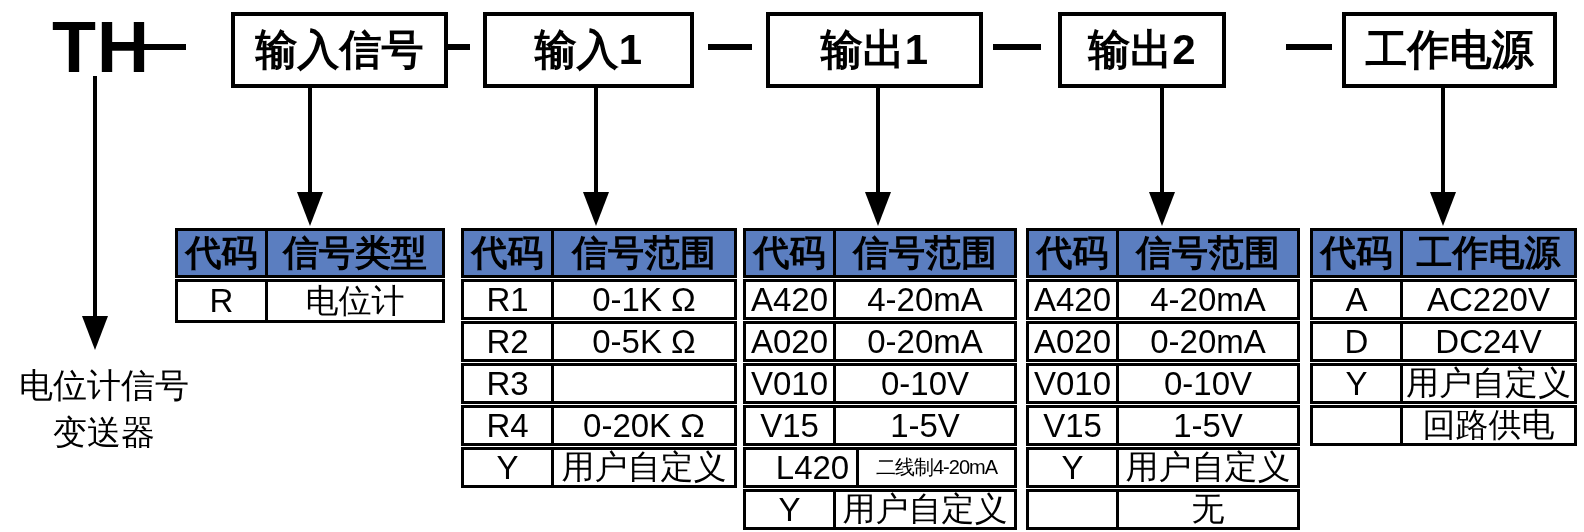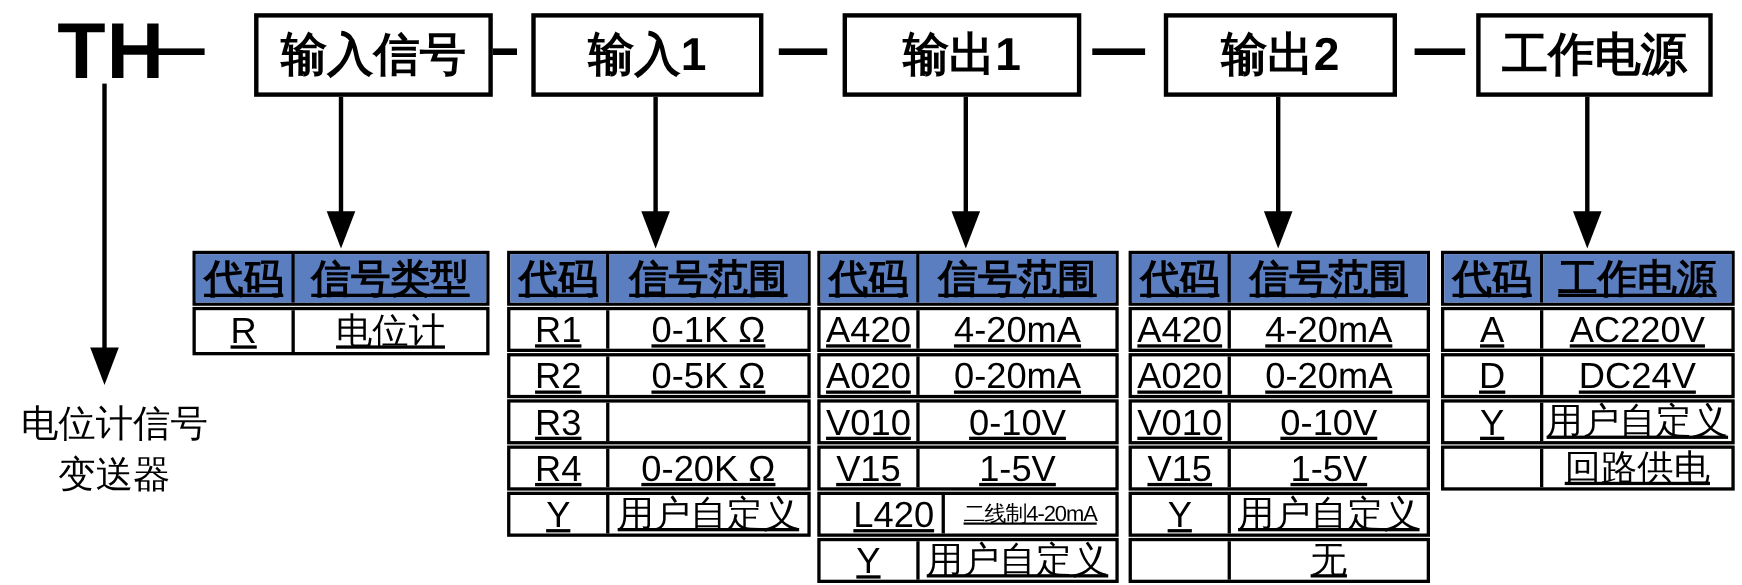--- a/index.html
+++ b/index.html
@@ -28,21 +28,21 @@
     border-top:34px solid #000;
   }
 
   .tbl { position:absolute; top:228px; display:flex; flex-direction:column; gap:1px; }
   .trow {
     display:flex; border:3px solid #000; background:#fff; width:100%;
   }
   .trow.hdr .cell { background:#5b7ec0; }
   .cell {
     display:flex; align-items:center; justify-content:center;
-    font-size:33px; white-space:nowrap; overflow:hidden;text-decoration:underline;
+    font-size:33px; white-space:nowrap; overflow:hidden;
   }
   .cell.code { width:90px; border-right:3px solid #000; flex:none; }
   .cell.val  { flex:1; }
   .trow.hdr .cell { font-size:36px; font-weight:bold; }
   .cell.small { font-size:20px; letter-spacing:-1px; }
 
   .caption {
     position:absolute; left:0; top:362px; width:208px;
     text-align:center; font-size:34px; line-height:47px; white-space:nowrap;
   }
@@ -137,21 +137,21 @@
       </div>
       <div class="trow " style="height: 41px; padding-left: 23px;">
         <div class="cell code">L420</div>
         <div class="cell val small">二线制4-20mA</div>
       </div>
       <div class="trow " style="height: 41px;">
         <div class="cell code">Y</div>
         <div class="cell val">用户自定义</div>
       </div>
     </div>
-    <div class="seg-box" style="left: 1058px; width: 212px;">
+    <div class="seg-box" style="left: 1058px; width: 168px;">
       <span>输出2</span>
     </div>
     <div class="vline" style="left: 1160px; top: 88px; height: 108px;"></div>
     <div class="ahead" style="left: 1149px; top: 192px;"></div>
     <div class="tbl" style="left: 1026px; width: 274px;">
       <div class="trow hdr" style="height: 50px;">
         <div class="cell code">代码</div>
         <div class="cell val">信号范围</div>
       </div>
       <div class="trow " style="height: 41px;">

